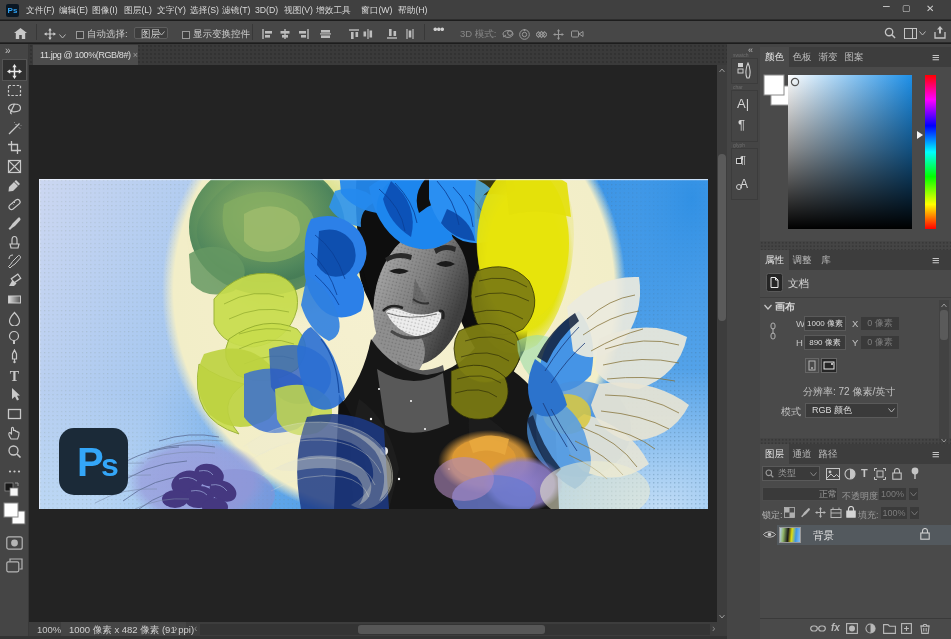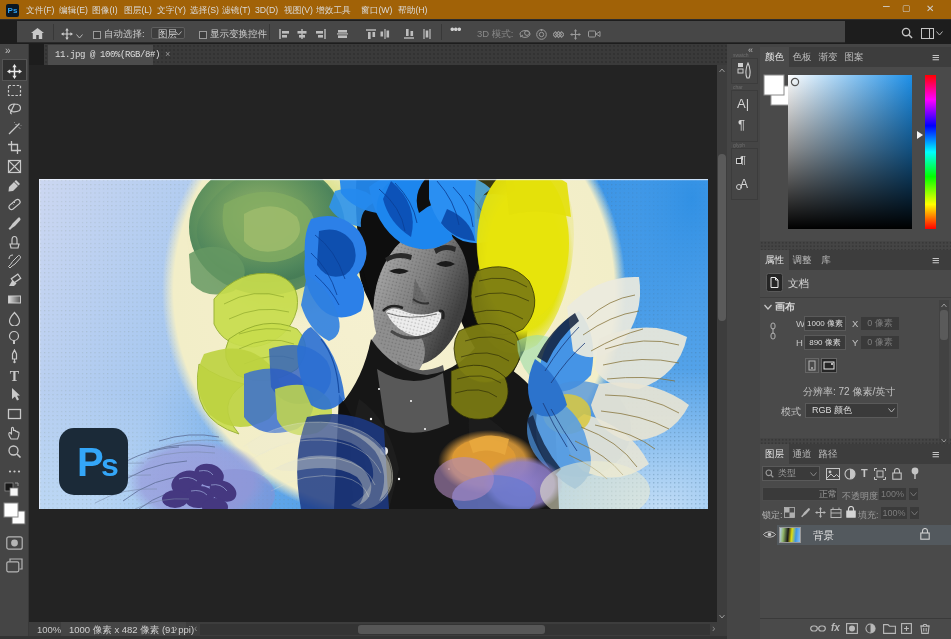--- a/index.html
+++ b/index.html
@@ -1,32 +1,32 @@
 <!DOCTYPE html>
 <html><head>
 <meta charset="utf-8">
 <style>
 * { margin:0; padding:0; box-sizing:border-box; }
 html,body { width:951px; height:639px; overflow:hidden; }
 body { font-family:"Liberation Sans",sans-serif; background:#1d1d1d; position:relative; color:#d9d9d9; }
 .abs { position:absolute; }
 
-#menubar { position:absolute; left:0; top:0; width:951px; height:20px; background:#a16207; border-bottom:1px solid #2d2d2d; }
+#menubar { position:absolute; left:0; top:0; width:951px; height:20px; background:#404040; border-bottom:1px solid #2d2d2d; }
 #menubar .mi { position:absolute; top:4.5px; font-size:8.7px; color:#dadada; white-space:nowrap; }
 #pslogo { position:absolute; left:6px; top:4px; width:13px; height:13px; background:#0a1723; border-radius:2px; color:#2fa3f5; font-size:8px; font-weight:bold; text-align:center; line-height:13px; }
 .winbtn { position:absolute; top:2px; color:#cfcfcf; font-size:12px; }
 
-#optbar { position:absolute; left:17px; top:21px; width:828px; height:22px; background:#474747; border-bottom:1px solid #2a2a2a; }
+#optbar { position:absolute; left:0; top:21px; width:951px; height:22px; background:#474747; border-bottom:1px solid #2a2a2a; }
 #optbar .t { position:absolute; top:4px; font-size:12px; color:#cccccc; }
 #optbar .g { color:#888888; }
 .vsep { position:absolute; top:3px; width:1px; height:16px; background:#383838; }
 .chk { position:absolute; top:6px; width:10px; height:10px; border:1px solid #9a9a9a; background:#3d3d3d; }
 .dropbox { position:absolute; top:3px; height:16px; background:#494949; border:1px solid #666666; border-radius:2px; font-size:11px; color:#d6d6d6; line-height:14px; padding-left:6px; }
 
-#tabbar { position:absolute; left:44px; top:44px; width:698px; height:21px; background:#3a3a3a; background-image:radial-gradient(#323232 0.7px, transparent 0.8px); background-size:4px 4px;font-family:Liberation Mono, monospace; }
+#tabbar { position:absolute; left:29px; top:44px; width:698px; height:21px; background:#3a3a3a; background-image:radial-gradient(#323232 0.7px, transparent 0.8px); background-size:4px 4px; }
 #doctab { position:absolute; left:4px; top:1px; width:105px; height:20px; background:#4c4c4c; font-size:9px; color:#dedede; line-height:20px; padding-left:7px; white-space:nowrap; letter-spacing:-0.4px; }
 
 #toolbar { position:absolute; left:0; top:44px; width:29px; height:595px; background:#454545; border-right:1px solid #393939; }
 .tool { position:absolute; left:7px; width:15px; height:15px; }
 
 #canvaswrap { position:absolute; left:29px; top:65px; width:688px; height:557px; background:#232323; }
 #artboard { position:absolute; left:10px; top:114px; width:669px; height:330px; overflow:hidden; }
 
 #vscroll { position:absolute; left:717px; top:65px; width:10px; height:557px; background:#3d3d3d; }
 #vthumb { position:absolute; left:1px; top:89px; width:8px; height:167px; background:#5a5a5a; border-radius:4px; }

